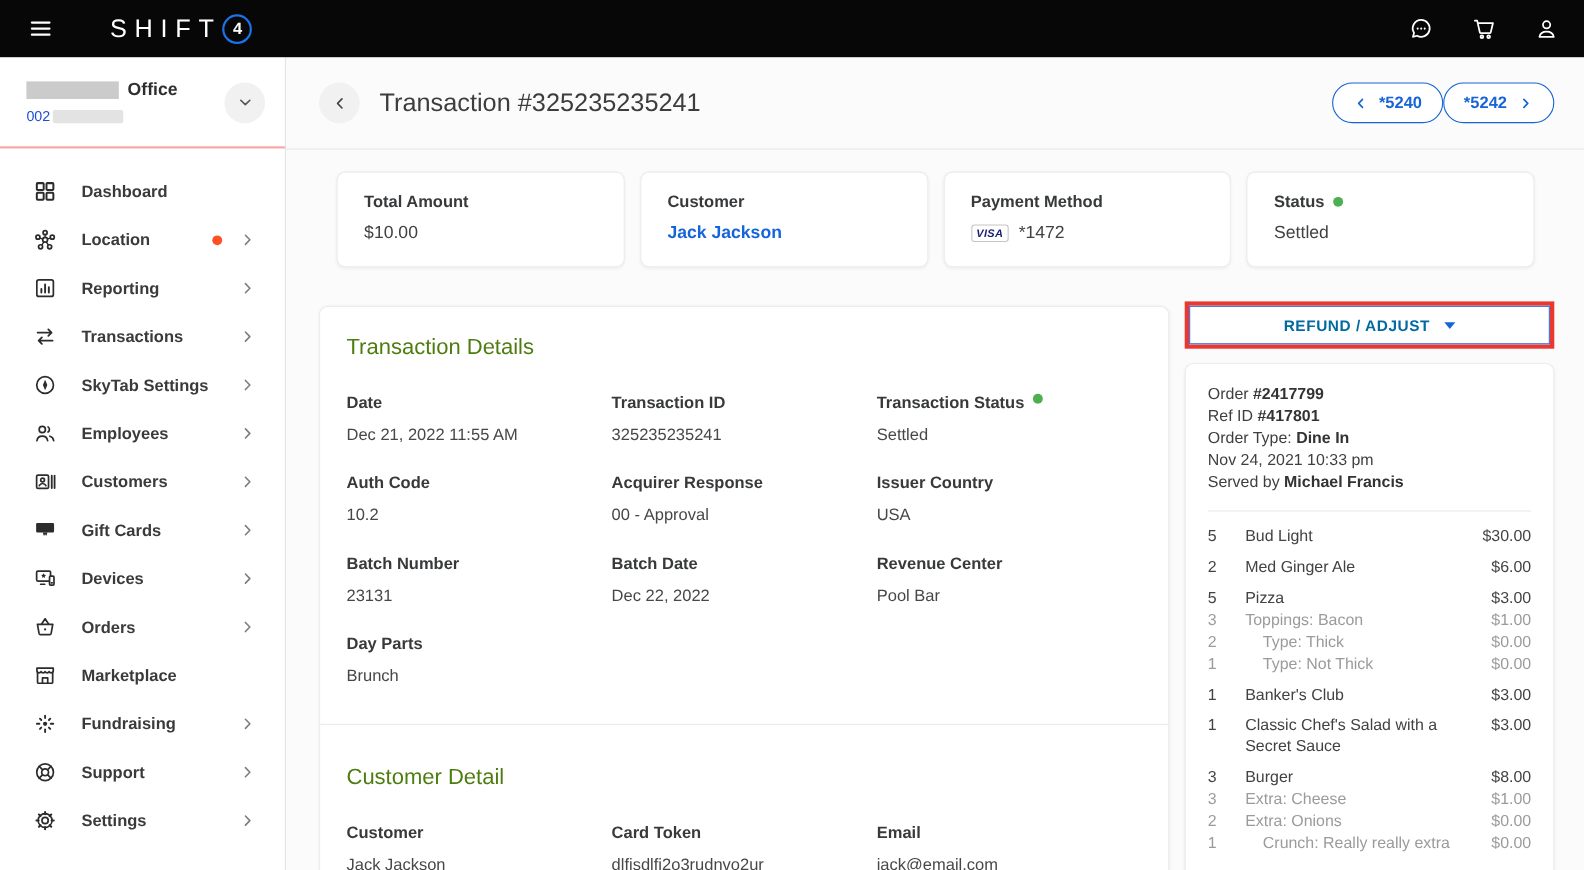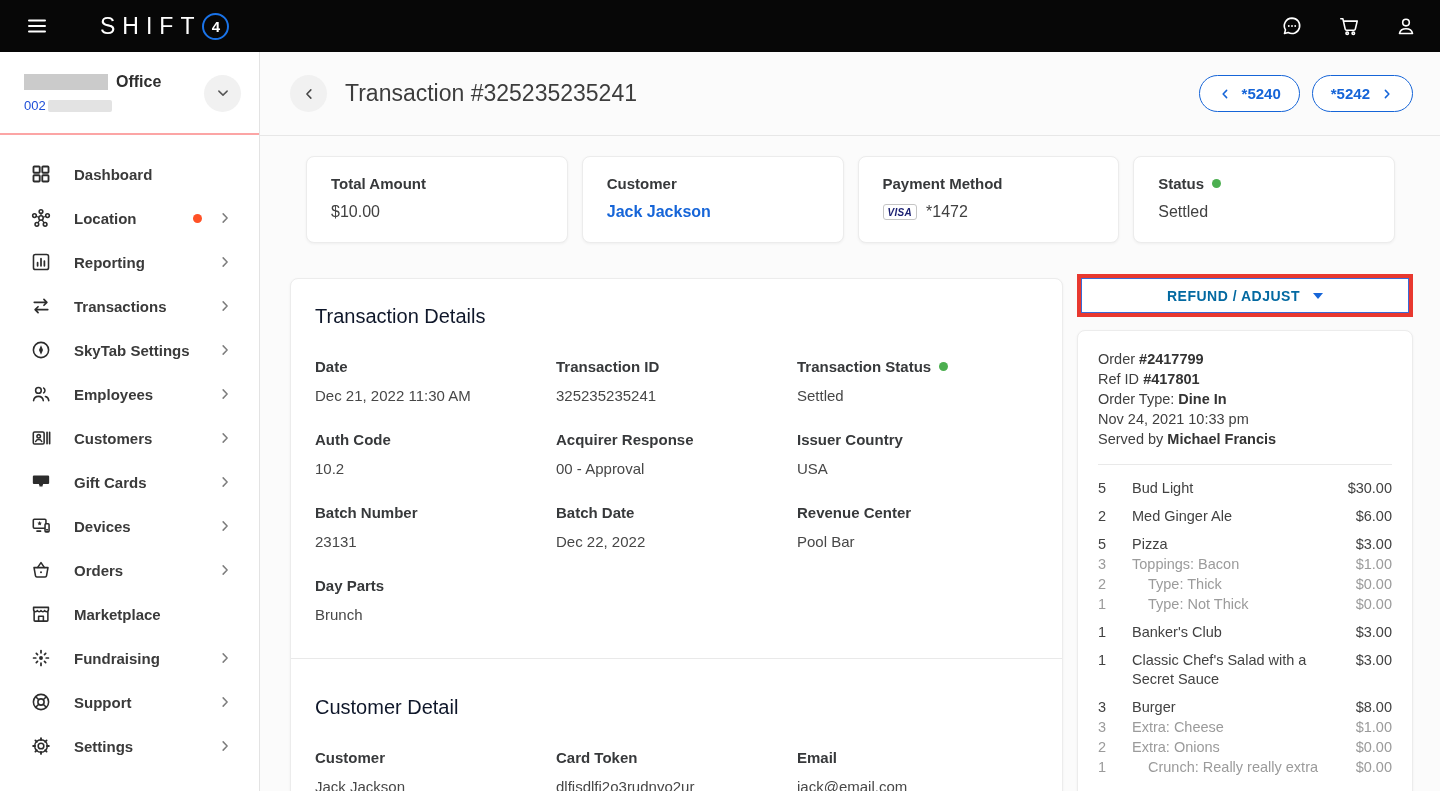--- a/index.html
+++ b/index.html
@@ -35,37 +35,37 @@
   .nav-dot { width:9px; height:9px; border-radius:50%; background:#ff5126; margin-right:15px; }
   .nav-chevron { width:16px; height:16px; color:#7d7d7d; display:flex; }
   .nav-chevron svg { width:100%; height:100%; }
 
   
   .main { position:absolute; top:52px; left:260px; right:0; bottom:0; overflow:hidden; }
   .page-header { height:84px; display:flex; align-items:center; padding:0 27px 0 30px; border-bottom:1px solid #e7e7e7; }
   .back-btn { width:37px; height:37px; border-radius:50%; background:#f1f1f1; border:none; display:flex; align-items:center; justify-content:center; color:#454545; cursor:pointer; flex:none; }
   .back-btn svg { width:16px; height:16px; }
   .page-title { margin-left:18px; font-size:23px; font-weight:400; color:#3d3d3d; }
-  .pager { margin-left:auto; display:flex; gap:12px; }
+  .pager { margin-left:auto; display:flex; }
   .pill { height:37px; border:1.5px solid #1665d8; border-radius:19px; background:#fff; color:#1665d8; display:flex; align-items:center; gap:10px; padding:0 18px; font-size:15px; font-weight:700; font-family:inherit; cursor:pointer; }
   .pill svg { width:14px; height:14px; }
 
   .cards-row { display:flex; gap:14px; margin:20px 45px 0 46px; }
   .scard { flex:1; background:#fff; border:1px solid #ececec; border-radius:8px; box-shadow:0 1px 3px rgba(0,0,0,.05); padding:18px 24px 19px; }
   .scard-label { font-size:15px; font-weight:700; color:#37393b; display:flex; align-items:center; gap:8px; }
   .scard-value { margin-top:9px; font-size:16px; color:#414141; display:flex; align-items:center; gap:9px; min-height:22px; }
   .scard-value.link { color:#1665d8; font-weight:700; cursor:pointer; }
   .gdot { width:9px; height:9px; border-radius:50%; background:#4caf50; display:inline-block; flex:none; }
   .visa { border:1px solid #c5c5c5; border-radius:3px; padding:2px 4px 1px; font-size:10px; font-weight:700; font-style:italic; color:#1a1f71; letter-spacing:.3px; }
 
   .content-row { display:flex; align-items:flex-start; gap:14px; margin:31px 27px 0 30px; }
   .details-card { flex:1; background:#fff; border:1px solid #ececec; border-radius:8px; box-shadow:0 1px 3px rgba(0,0,0,.05); padding:26px 0 40px; margin-top:4px; }
-  .section-title { font-size:20px; font-weight:500; color:#0f172a; padding:0 24px; }
+  .section-title { font-size:20px; font-weight:500; color:#4d7c0f; padding:0 24px; }
   .fields-grid { display:grid; grid-template-columns:1fr 1fr 1fr; row-gap:26px; padding:0 24px; margin-top:30px; }
-  .field-label { font-size:15px; font-weight:700; color:#37393b; display:flex; align-items:center; gap:8px; }
+  .field-label { font-size:15px; font-weight:700; color:#37393b; display:flex; gap:8px; }
   .field-value { margin-top:12px; font-size:15px; color:#474747; min-height:18px; }
   .details-divider { border-top:1px solid #e9e9e9; margin-top:34px; }
   .second-title { margin-top:37px; }
 
   .right-col { width:336px; flex:none; }
   .annotation { border:4px solid #e8382f; }
   .refund-btn { display:flex; align-items:center; justify-content:center; gap:13px; width:100%; height:35px; background:#fff; border:1px solid #3a6bd6; color:#0369a1; font-size:14px; font-weight:700; letter-spacing:.5px; font-family:inherit; cursor:pointer; }
   .caret { width:0; height:0; border-left:5.5px solid transparent; border-right:5.5px solid transparent; border-top:6.5px solid #1665d8; }
   .order-card { margin-top:13px; background:#fff; border:1px solid #ececec; border-radius:8px; box-shadow:0 1px 3px rgba(0,0,0,.05); padding:18px 20px 30px; }
   .order-line { font-size:14.5px; color:#3f3f3f; line-height:20px; }
@@ -416,21 +416,21 @@
     </div>
 
   <div class="content-row">
     <section class="details-card">
       <h2 class="section-title">Transaction Details</h2>
       <div class="fields-grid">
           <div>
             <div class="field-label">
               <span>Date</span>
             </div>
-            <div class="field-value">Dec 21, 2022 11:30 AM</div>
+            <div class="field-value">Dec 21, 2022 11:55 AM</div>
           </div>
           <div>
             <div class="field-label">
               <span>Transaction ID</span>
             </div>
             <div class="field-value">325235235241</div>
           </div>
           <div>
             <div class="field-label">
               <span>Transaction Status</span>

